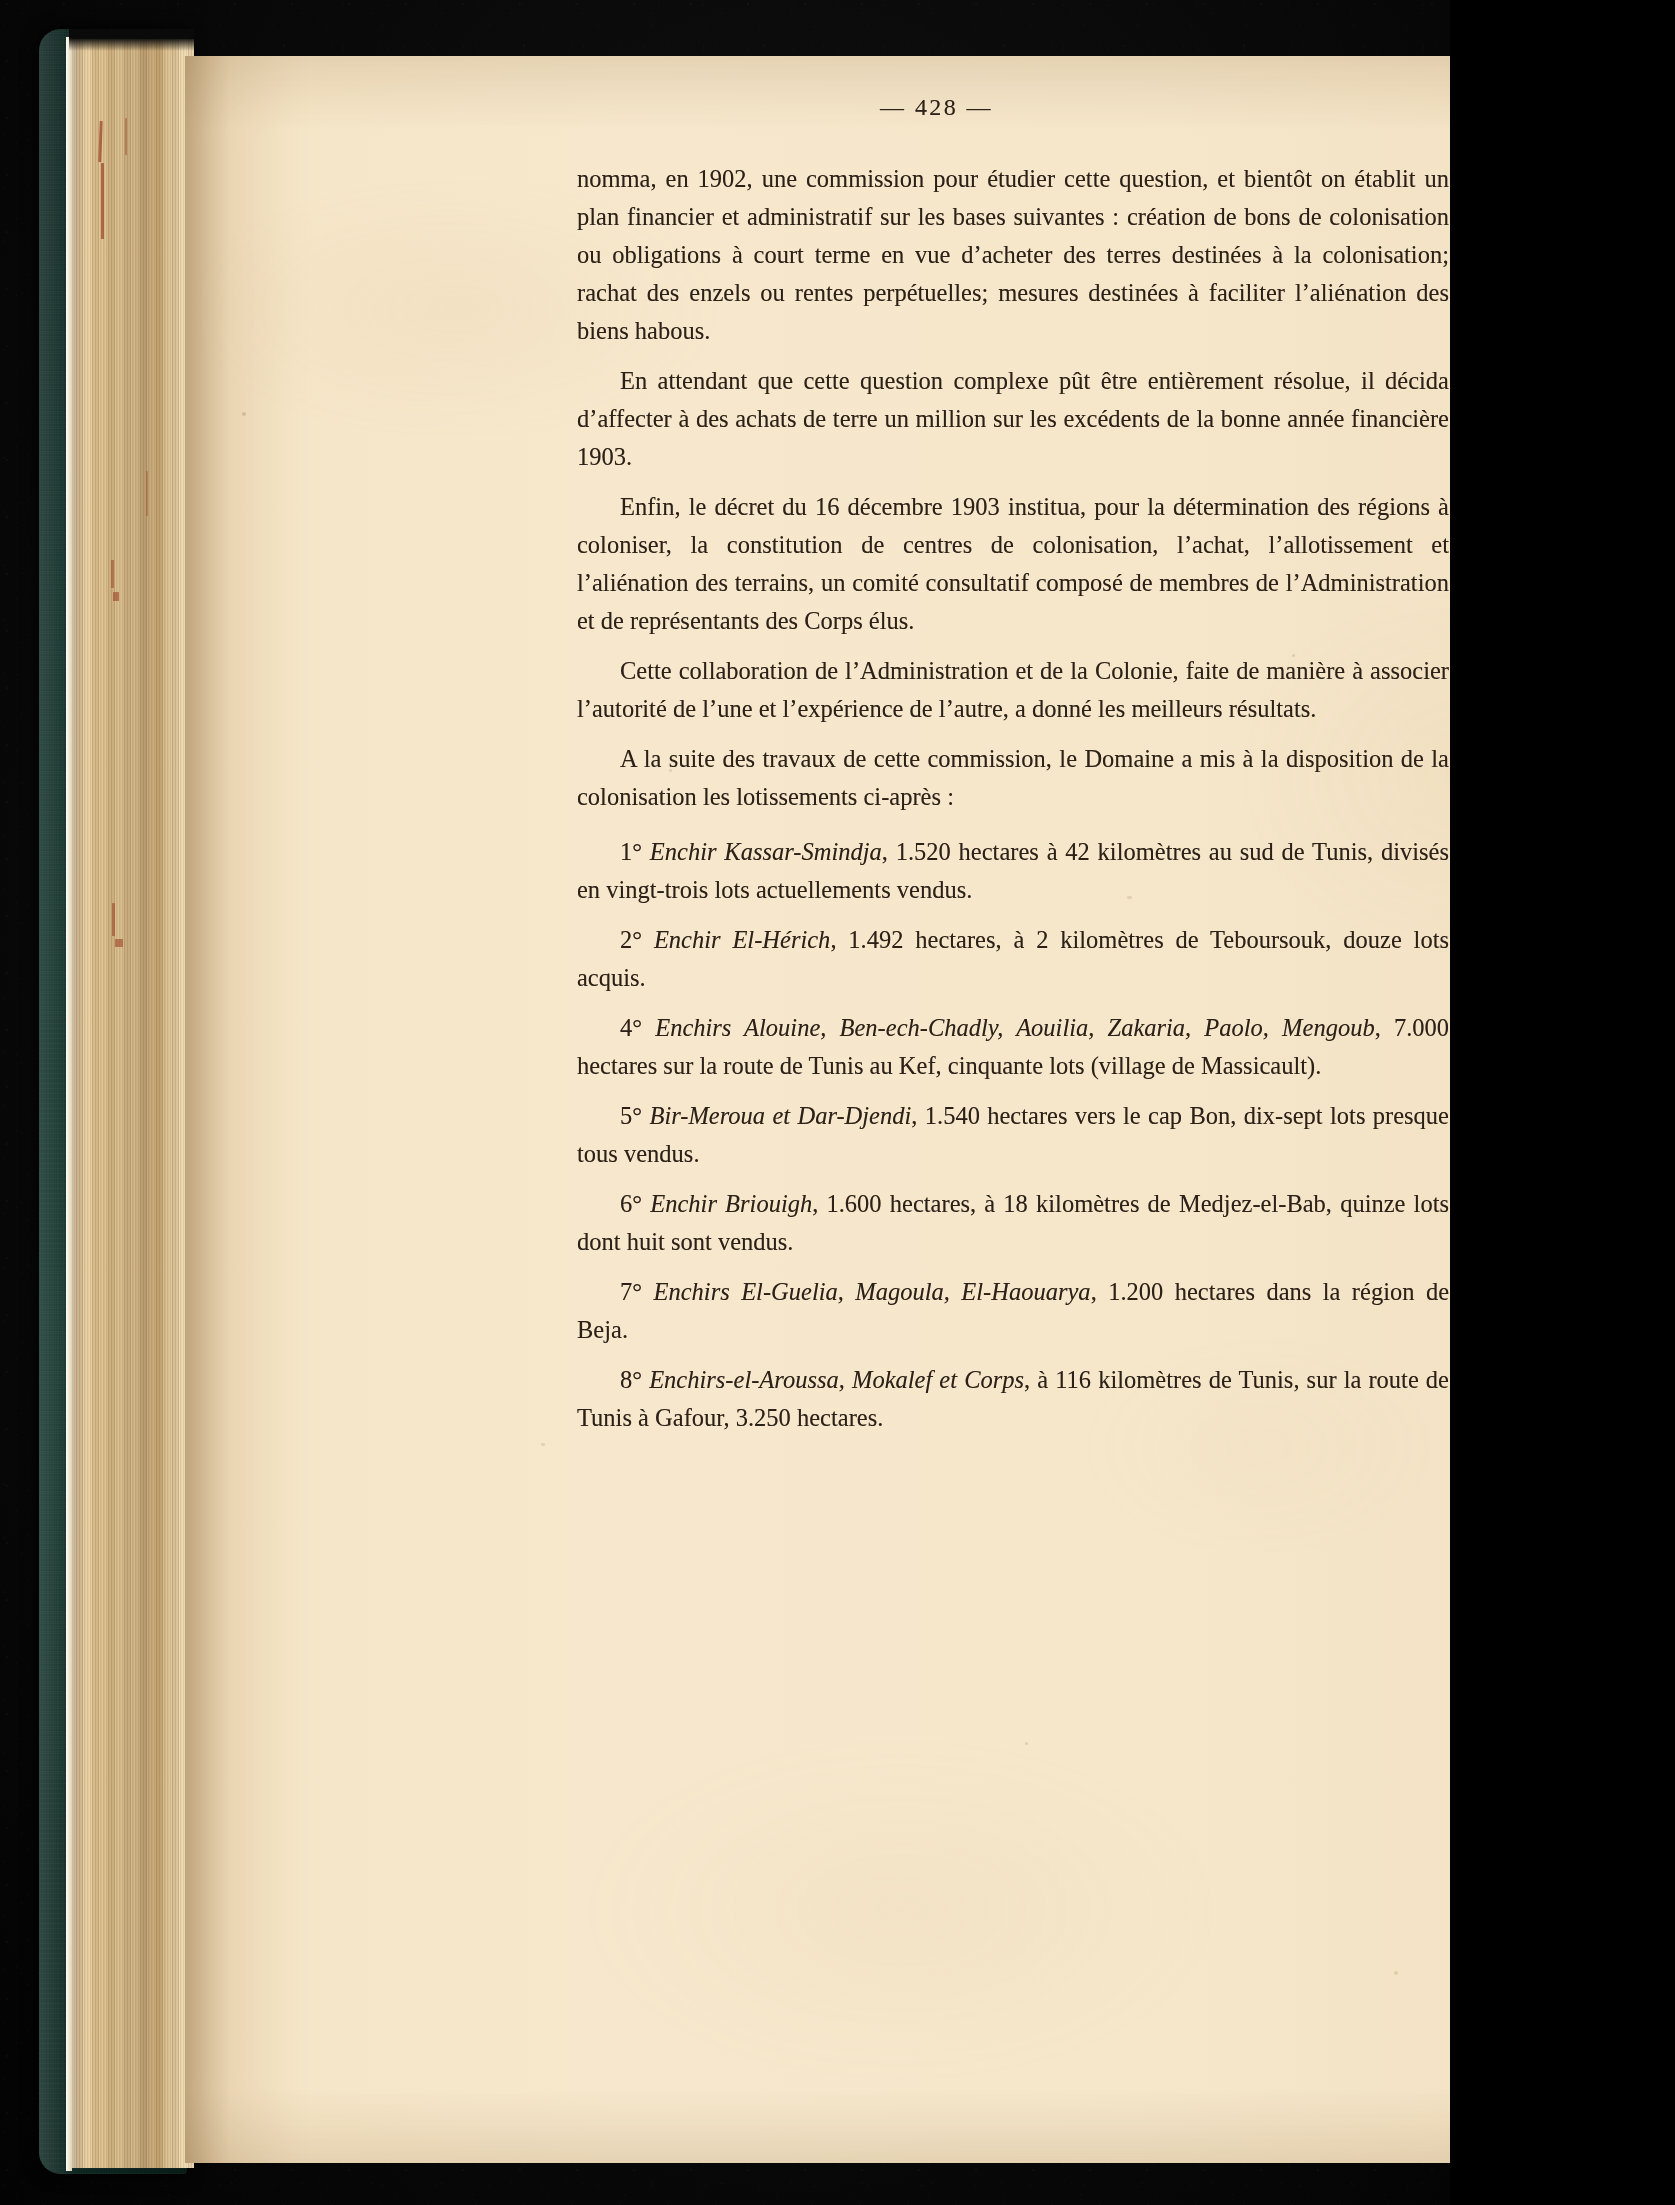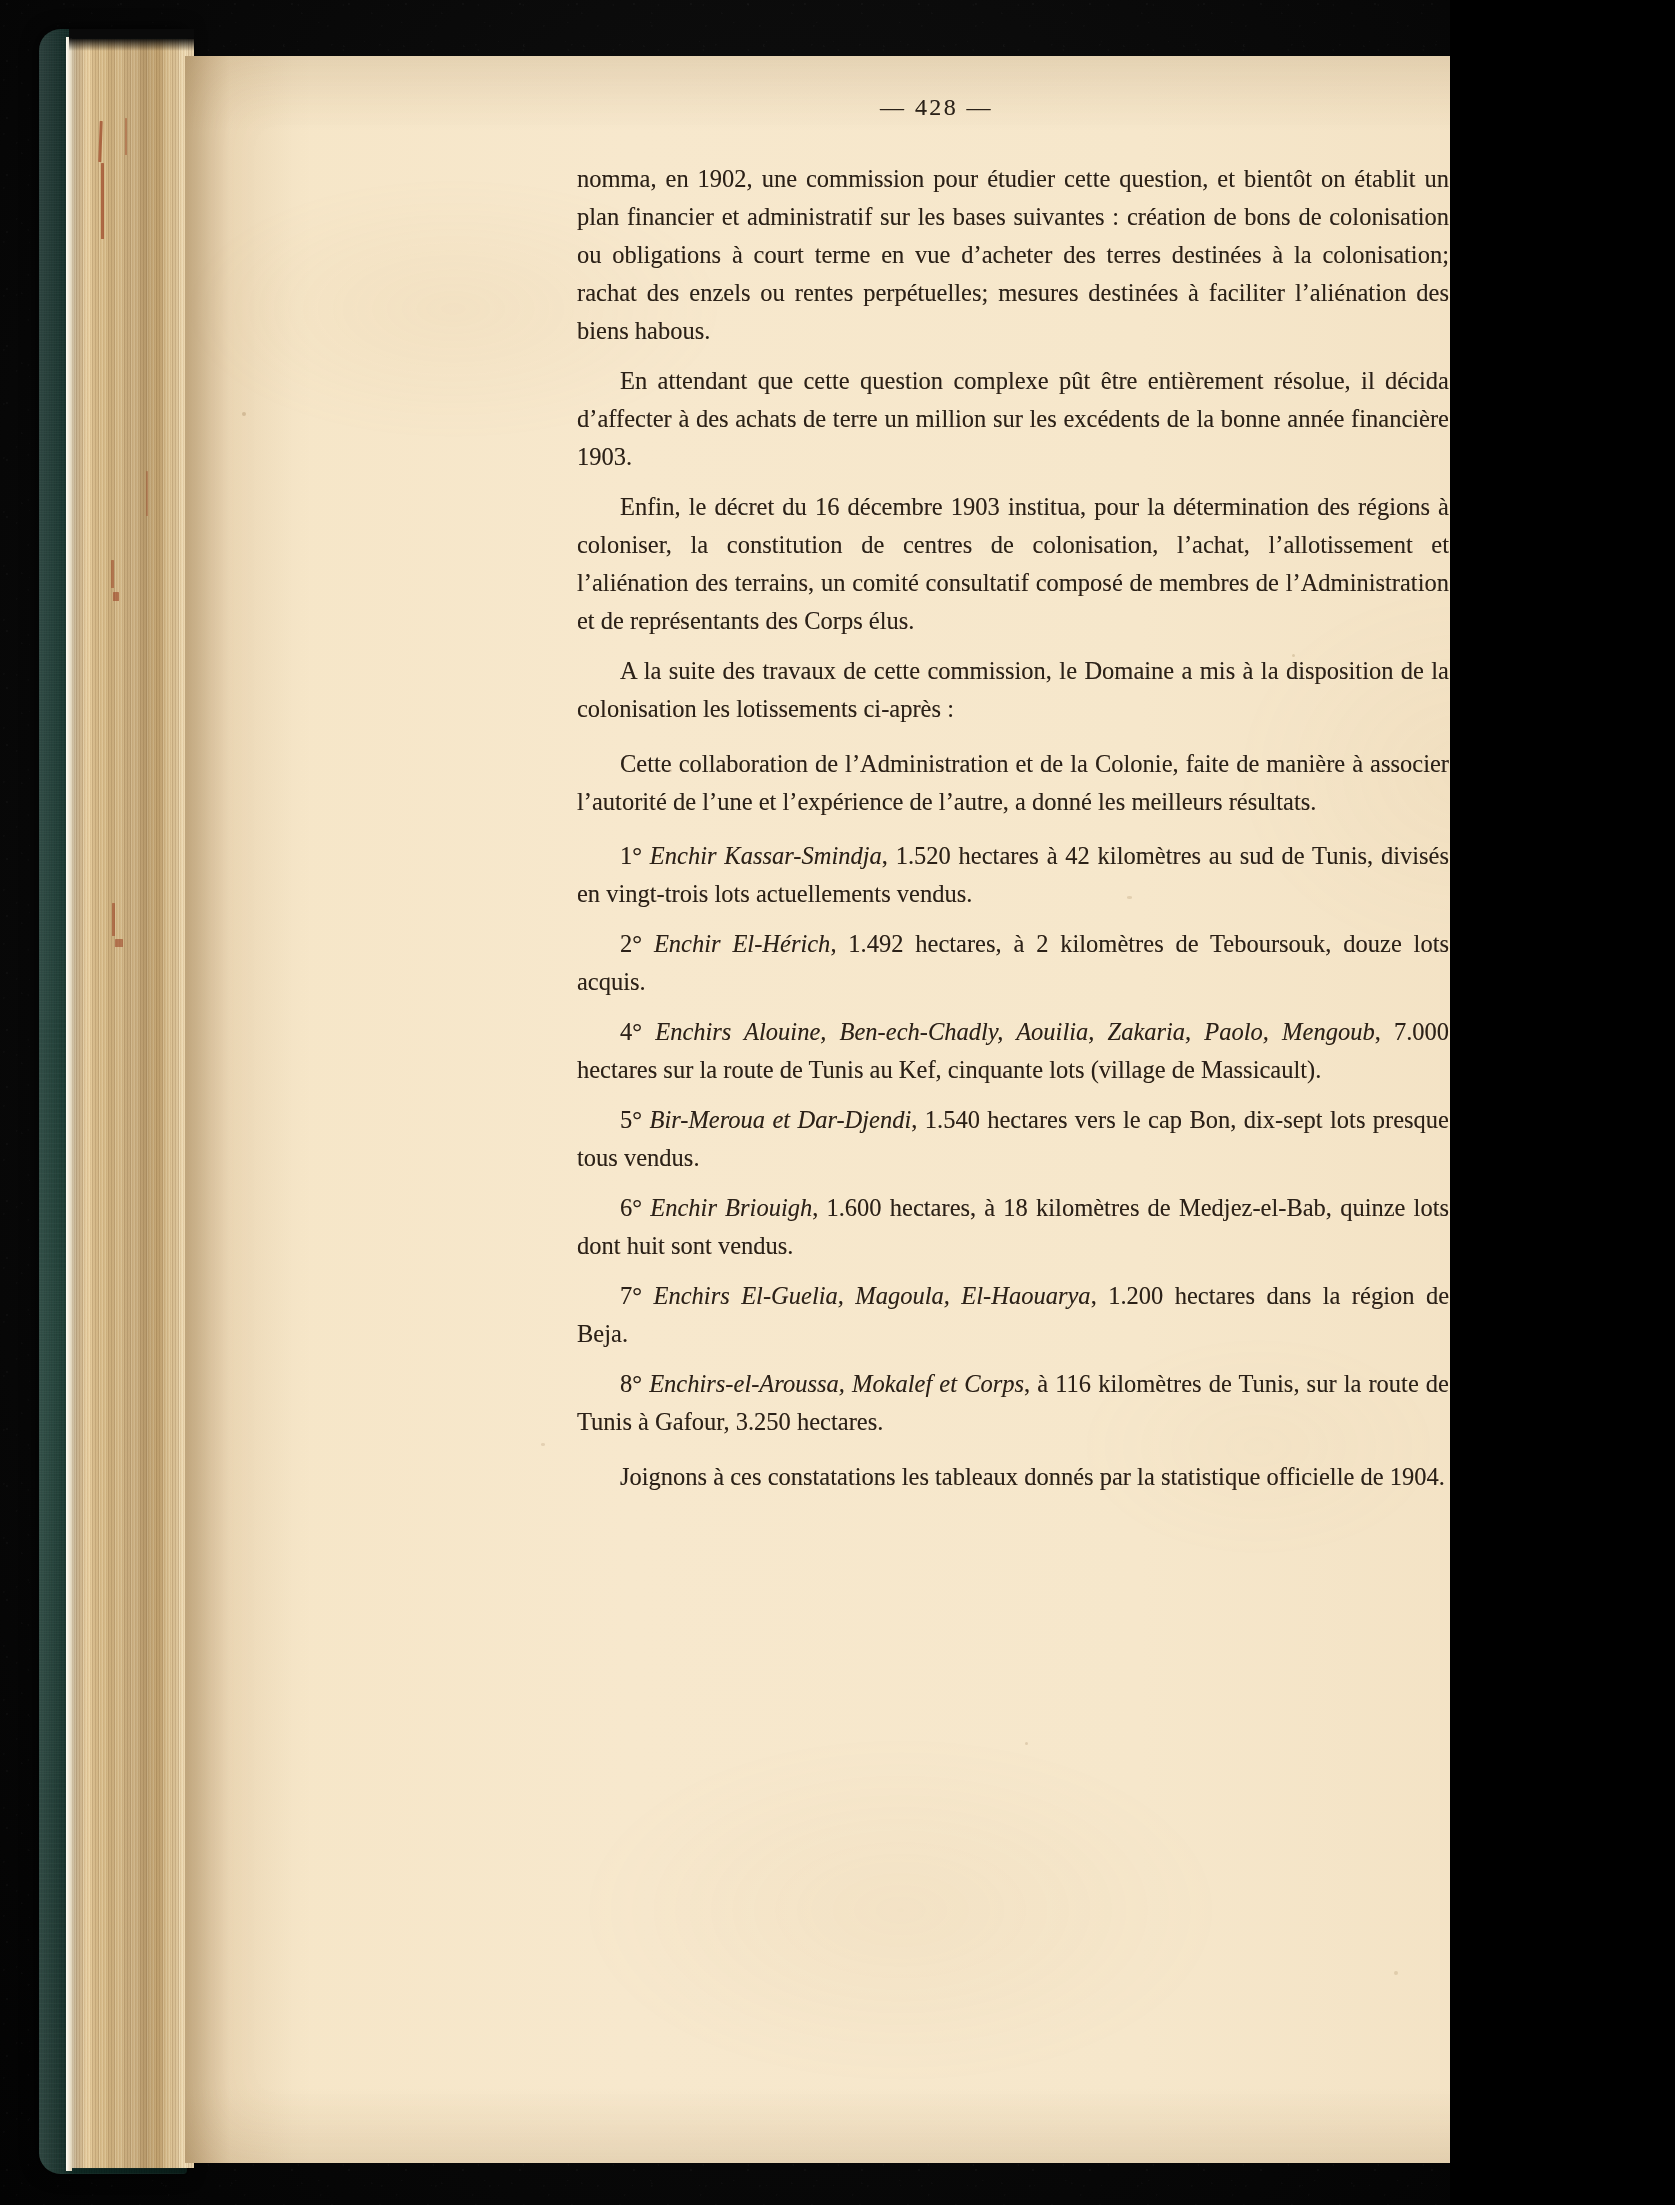--- a/index.html
+++ b/index.html
@@ -251,38 +251,37 @@
       <div class="folio ink">—  428  —</div>
 
       <div>
 
         <p class="body noindent ink"><span>nomma, en 1902, une commission pour étudier cette question, et bientôt on établit un plan financier et administratif sur les bases suivantes : création de bons de colonisation ou obligations à court terme en vue d’acheter des terres destinées à la colonisation; rachat des enzels ou rentes perpétuelles; mesures destinées à faciliter l’aliénation des biens habous.</span></p>
 
         <p class="body ink"><span>En attendant que cette question complexe pût être entièrement résolue, il décida d’affecter à des achats de terre un million sur les excédents de la bonne année financière 1903.</span></p>
 
         <p class="body ink"><span>Enfin, le décret du 16 décembre 1903 institua, pour la détermination des régions à coloniser, la constitution de centres de colonisation, l’achat, l’allotissement et l’aliénation des terrains, un comité consultatif composé de membres de l’Administration et de représentants des Corps élus.</span></p>
 
+        <p class="body ink"><span>Cette collaboration de l’Administration et de la Colonie, faite de manière à associer l’autorité de l’une et l’expérience de l’autre, a donné les meilleurs résultats.</span></p>
+
         <p class="body ink gap-after"><span>A la suite des travaux de cette commission, le Domaine a mis à la disposition de la colonisation les lotissements ci-après :</span></p>
 
-        <p class="body ink"><span>Cette collaboration de l’Administration et de la Colonie, faite de manière à associer l’autorité de l’une et l’expérience de l’autre, a donné les meilleurs résultats.</span></p>
-
         <p class="body ink gap-before"><span>1°</span>&nbsp;<em>Enchir Kassar-Smindja</em><span>, 1.520 hectares à 42 kilomètres au sud de Tunis, divisés en vingt-trois lots actuellements vendus.</span></p>
 
         <p class="body ink"><span>2°</span>&nbsp;<em>Enchir El-Hérich</em><span>, 1.492 hectares, à 2 kilomètres de Teboursouk, douze lots acquis.</span></p>
 
 
         <p class="body ink"><span>4°</span>&nbsp;<em>Enchirs Alouine, Ben-ech-Chadly, Aouilia, Zakaria, Paolo, Mengoub</em><span>, 7.000 hectares sur la route de Tunis au Kef, cinquante lots (village de Massicault).</span></p>
 
         <p class="body ink"><span>5°</span>&nbsp;<em>Bir-Meroua et Dar-Djendi</em><span>, 1.540 hectares vers le cap Bon, dix-sept lots presque tous vendus.</span></p>
 
         <p class="body ink"><span>6°</span>&nbsp;<em>Enchir Briouigh</em><span>, 1.600 hectares, à 18 kilomètres de Medjez-el-Bab, quinze lots dont huit sont vendus.</span></p>
 
         <p class="body ink"><span>7°</span>&nbsp;<em>Enchirs El-Guelia, Magoula, El-Haouarya</em><span>, 1.200 hectares dans la région de Beja.</span></p>
 
         <p class="body ink gap-after"><span>8°</span>&nbsp;<em>Enchirs-el-Aroussa, Mokalef et Corps</em><span>, à 116 kilomètres de Tunis, sur la route de Tunis à Gafour, 3.250 hectares.</span></p>
 
-        <p class="body ink gap-before"><span>Joignons à ces constatations les tableaux donnés par la statistique officielle de 1904.</span></p>
 
       </div>
     </div>
   </div>
 </div>
 
 
 </body></html>

